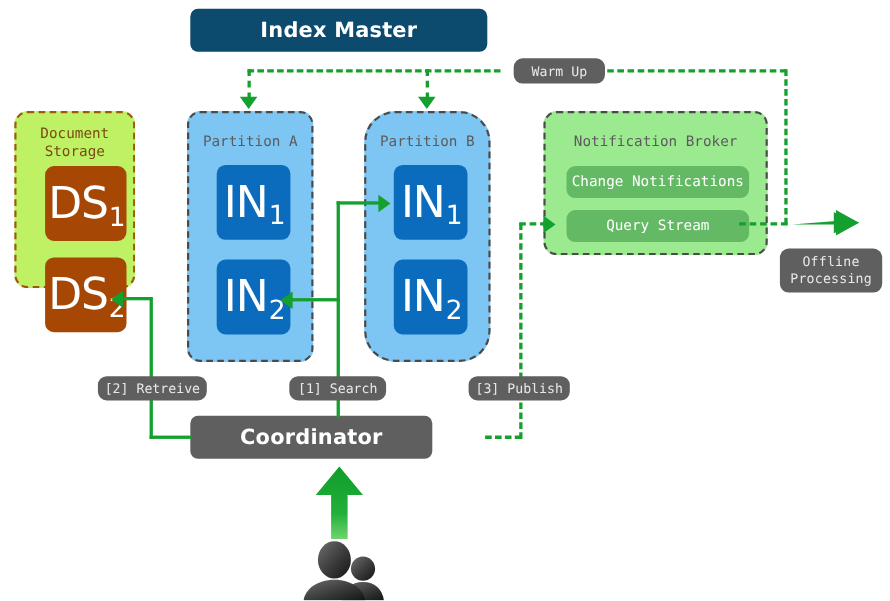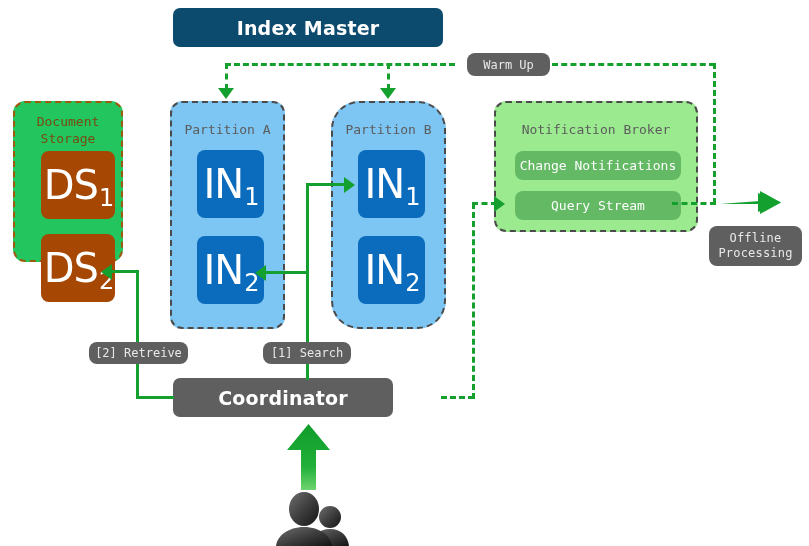--- a/index.html
+++ b/index.html
@@ -205,21 +205,21 @@
         </linearGradient>
       </defs>
       <path d="M21.5,0 L43,26 L29,26 L29,66 L14,66 L14,26 L0,26 Z" fill="url(#uarrow)"></path>
     </svg>
   </div>
 
   <div class="node bar" style="left:173px; top:8px; width:270px; height:39px; background:#0c4a6e; font-size:19px;">
     <span>Index Master</span>
   </div>
 
-  <div class="node group" style="left:13px; top:101px; width:110px; height:161px; background:#22c55e; border-color:#9c5a0a;padding-left:47px;">
+  <div class="node group" style="left:13px; top:101px; width:110px; height:161px; background:#bef264; border-color:#9c5a0a;padding-left:47px;">
     <div class="group-title" style="top:10px; color:#7a4a12;">
       <div>Document</div>
       <div>Storage</div>
     </div>
     <div class="block bigtag" style="left:26px; top:48px; width:74px; height:68px; background:#a64704;">
       <span><span>DS</span><sub>1</sub></span>
     </div>
     <div class="block bigtag" style="left:26px; top:131px; width:74px; height:68px; background:#a64704;">
       <span><span>DS</span><sub>2</sub></span>
     </div>
@@ -269,20 +269,23 @@
   </div>
 
   <div class="pill" style="left:89px; top:342px; width:99px; height:22px;">
     <span>[2] Retreive</span>
   </div>
 
   <div class="pill" style="left:263px; top:342px; width:88px; height:22px;">
     <span>[1] Search</span>
   </div>
 
+  <div class="pill" style="left:426px; top:342px; width:92px; height:22px;">
+    <span>[3] Publish</span>
+  </div>
 
   <div class="bigarrow" style="left:278px; top:492px;">
     <svg width="72" height="54" viewBox="0 0 72 54">
       <defs>
         <linearGradient id="ugrad" x1="0" y1="0" x2="1" y2="1">
           <stop offset="0%" stop-color="#6e6e6e"></stop>
           <stop offset="55%" stop-color="#3a3a3a"></stop>
           <stop offset="100%" stop-color="#141414"></stop>
         </linearGradient>
       </defs>

